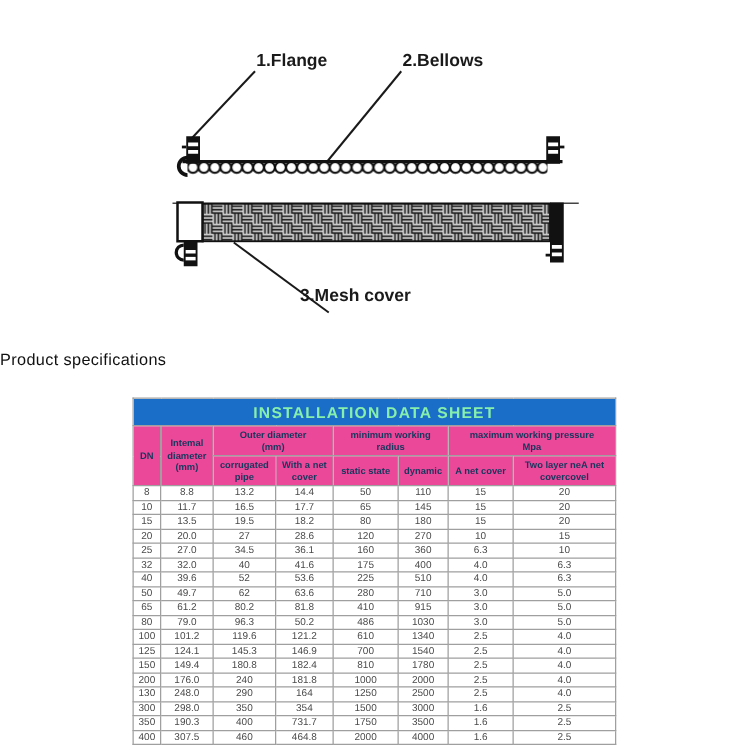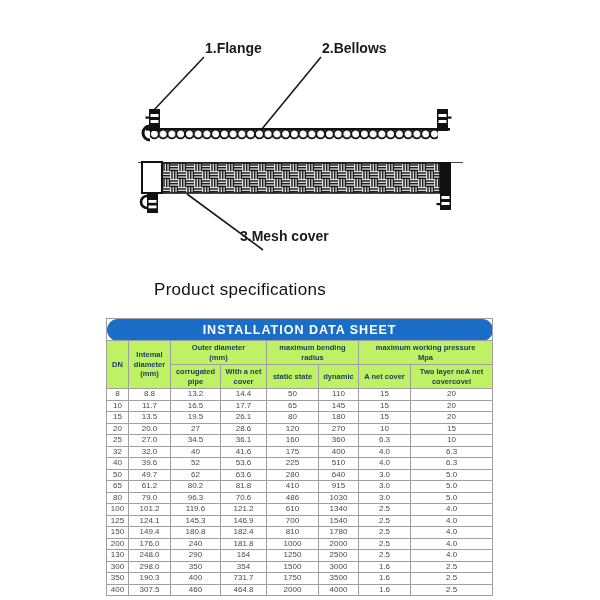--- a/index.html
+++ b/index.html
@@ -1,24 +1,24 @@
 <!DOCTYPE html>
 <html><head>
 <meta charset="utf-8">
 <style>
   html,body{margin:0;padding:0;}
   body{width:600px;height:600px;background:#ffffff;font-family:"Liberation Sans",sans-serif;position:relative;overflow:hidden;}
   #stage{position:absolute;inset:0;width:600px;height:600px;background:#fff;}
   #diagram{position:absolute;left:0;top:0;width:600px;height:270px;}
   .svg-label{font-family:"Liberation Sans",sans-serif;font-size:14px;font-weight:bold;fill:#1a1a1a;}
-  #page-title{position:absolute;left:0;top:280px;width:480px;text-align:center;font-size:17px;color:#111;letter-spacing:0.3px;}
+  #page-title{position:absolute;left:0;top:280px;width:480px;font-size:13px;color:#111;letter-spacing:0.3px;}
   #spec-table{position:absolute;left:106px;top:318px;width:386px;border-collapse:collapse;table-layout:fixed;}
   #spec-table td,#spec-table th{border:1px solid #9f9f9f;text-align:center;vertical-align:middle;padding:0;overflow:hidden;}
-  #spec-table .sheet-title{background:#1b6ec7;color:#ffffff;font-weight:bold;font-size:12.5px;letter-spacing:1px;height:21px;border-radius:11px;}
-  #spec-table th{background:#bef264;color:#17375e;font-weight:bold;font-size:7.5px;line-height:1.25;white-space:pre-line;}
+  #spec-table .sheet-title{background:#1b6ec7;color:#86efac;font-weight:bold;font-size:12.5px;letter-spacing:1px;height:21px;}
+  #spec-table th{background:#ec4899;color:#17375e;font-weight:bold;font-size:7.5px;line-height:1.25;white-space:pre-line;}
   #spec-table .hrow1 th{height:23px;}
   #spec-table .hrow2 th{height:23px;}
   #spec-table tbody td{height:10.5px;font-size:8px;color:#4a4a4a;line-height:1;}
 </style>
 </head>
 <body>
 
 <div id="stage">
 
   <svg id="diagram" viewBox="0 0 600 270" xmlns="http://www.w3.org/2000/svg">
@@ -110,21 +110,21 @@
       <tr>
         <td class="sheet-title" colspan="8">INSTALLATION DATA SHEET</td>
       </tr>
       <tr class="hrow1">
         <th rowspan="2">DN</th>
         <th rowspan="2">Intemal
 diameter
 (mm)</th>
         <th colspan="2">Outer diameter
 (mm)</th>
-        <th colspan="2">maximum bending
+        <th colspan="2">minimum working
 radius</th>
         <th colspan="2">maximum working pressure
 Mpa</th>
       </tr>
       <tr class="hrow2">
         <th>corrugated
 pipe</th>
         <th>With a net
 cover</th>
         <th>static state</th>
@@ -152,21 +152,21 @@
           <td>17.7</td>
           <td>65</td>
           <td>145</td>
           <td>15</td>
           <td>20</td>
         </tr>
         <tr>
           <td>15</td>
           <td>13.5</td>
           <td>19.5</td>
-          <td>26.1</td>
+          <td>18.2</td>
           <td>80</td>
           <td>180</td>
           <td>15</td>
           <td>20</td>
         </tr>
         <tr>
           <td>20</td>
           <td>20.0</td>
           <td>27</td>
           <td>28.6</td>
@@ -204,39 +204,39 @@
           <td>510</td>
           <td>4.0</td>
           <td>6.3</td>
         </tr>
         <tr>
           <td>50</td>
           <td>49.7</td>
           <td>62</td>
           <td>63.6</td>
           <td>280</td>
-          <td>640</td>
+          <td>710</td>
           <td>3.0</td>
           <td>5.0</td>
         </tr>
         <tr>
           <td>65</td>
           <td>61.2</td>
           <td>80.2</td>
           <td>81.8</td>
           <td>410</td>
           <td>915</td>
           <td>3.0</td>
           <td>5.0</td>
         </tr>
         <tr>
           <td>80</td>
           <td>79.0</td>
           <td>96.3</td>
-          <td>70.6</td>
+          <td>50.2</td>
           <td>486</td>
           <td>1030</td>
           <td>3.0</td>
           <td>5.0</td>
         </tr>
         <tr>
           <td>100</td>
           <td>101.2</td>
           <td>119.6</td>
           <td>121.2</td>

